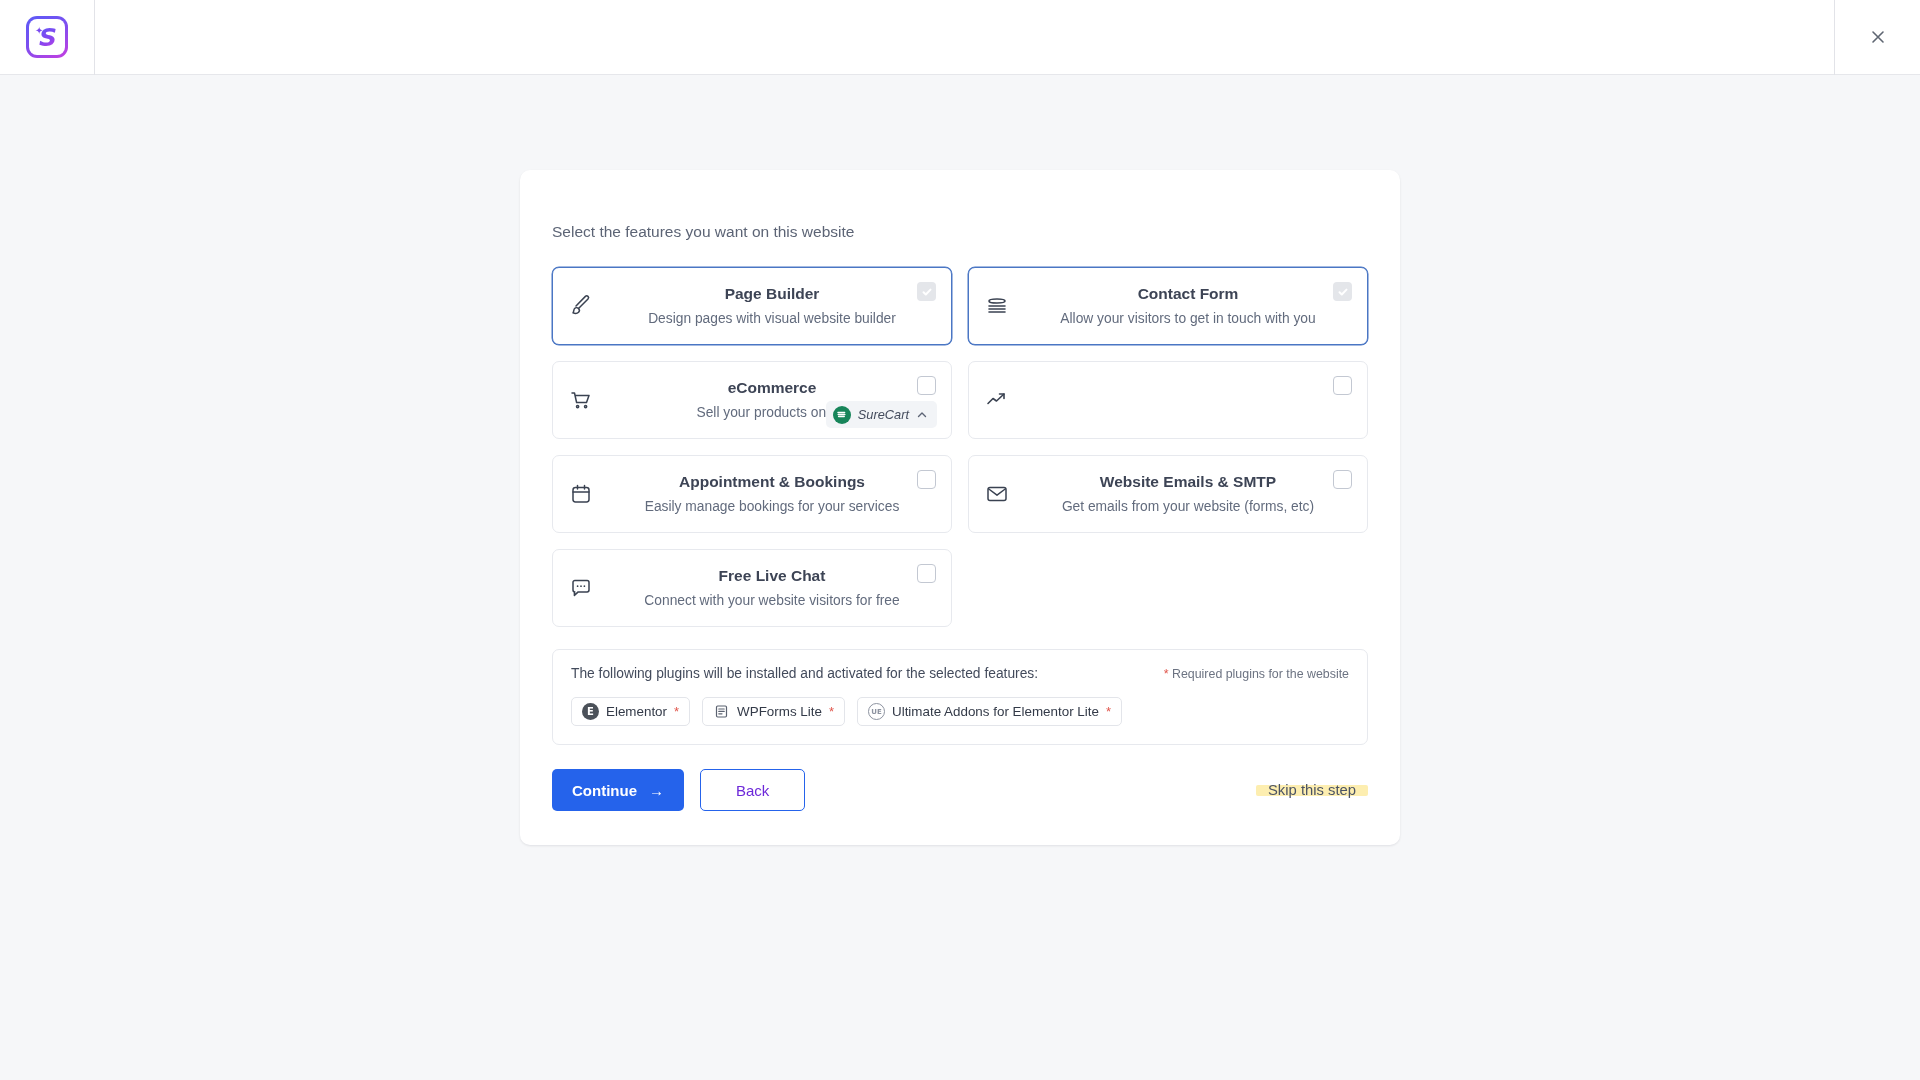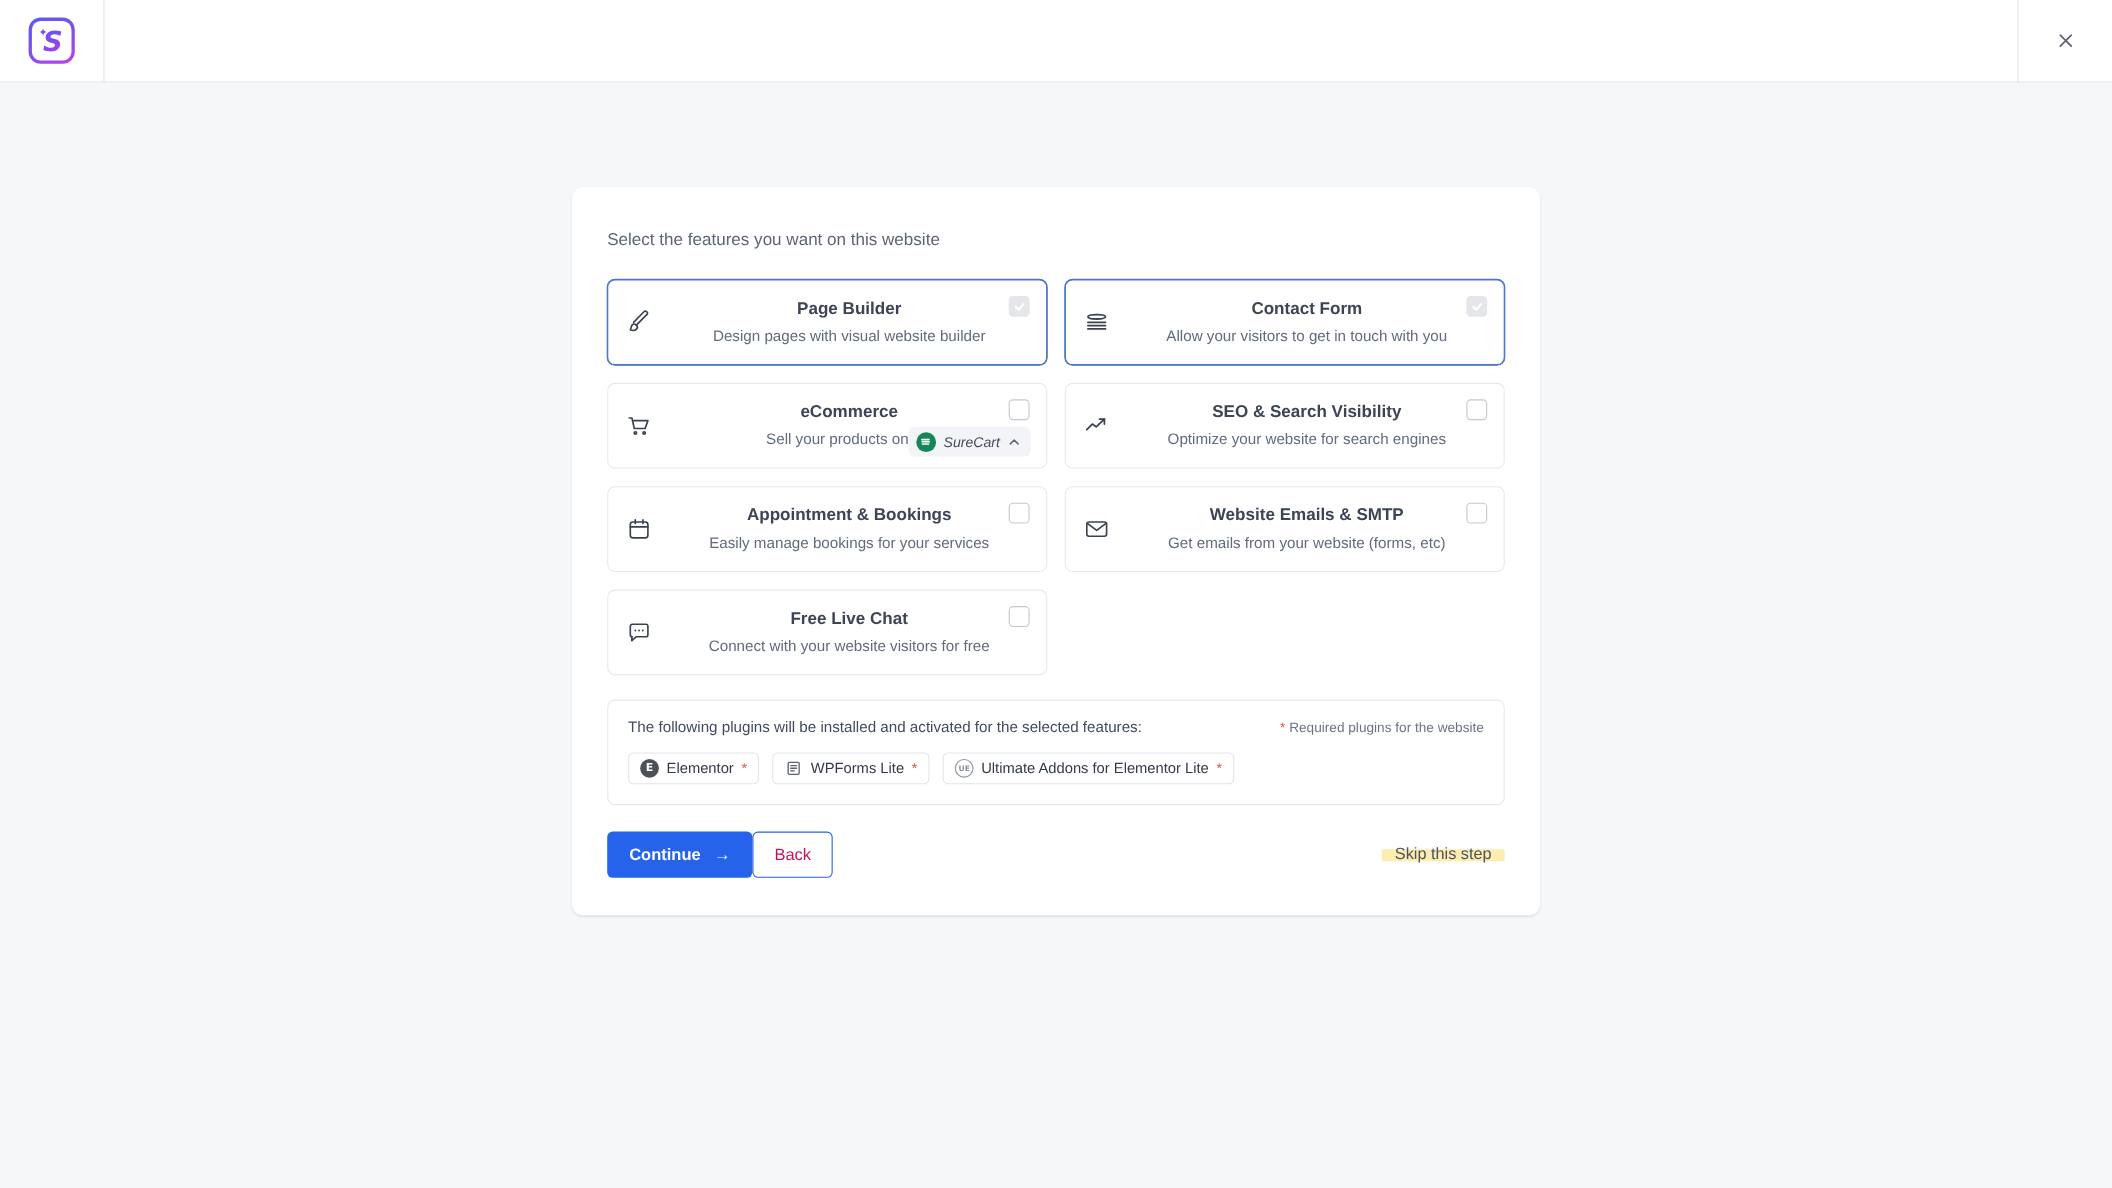--- a/index.html
+++ b/index.html
@@ -85,21 +85,21 @@
     padding: 40px 32px 34px 32px;
   }
 
   .panel-title {
     font-size: 27px;
     font-weight: 700;
     color: #14181f;
     letter-spacing: -0.2px;
   }
   .panel-sub {
-    margin-top: 0;
+    margin-top: 13px;
     font-size: 15.5px;
     color: #5c6475;
   }
 
   
   .grid {
     margin-top: 26px;
     display: grid;
     grid-template-columns: 400px 400px;
     column-gap: 16px;
@@ -255,28 +255,29 @@
     font-size: 15px;
     font-weight: 600;
     padding: 0 20px;
     display: flex;
     align-items: center;
     gap: 12px;
     cursor: pointer;
     font-family: "Liberation Sans", sans-serif;
   }
   .btn-back {
+    margin-left: 16px;
     height: 42px;
     background: #ffffff;
-    color: #be185d;
+    color: #6d28d9;
     border: 1px solid #2563eb;
     border-radius: 5px;
     font-size: 15px;
     font-weight: 500;
-    padding: 0 19px;
+    padding: 0 35px;
     cursor: pointer;
     font-family: "Liberation Sans", sans-serif;
   }
   .skip-wrap { margin-left: auto; position: relative; padding: 0 6px; }
   .skip-hl {
     position: absolute;
     left: 0; right: 0;
     top: 4px; bottom: 3px;
     background: #fdeeb0;
     border-radius: 2px;
@@ -381,24 +382,20 @@
       </div>
     </div>
 
     <div class="feature">
       <div class="feat-icon">
         <svg width="24" height="24" viewBox="0 0 24 24" fill="none" stroke="#3a4251" stroke-width="1.6" stroke-linecap="round" stroke-linejoin="round">
           <path d="M3 15.5 L8 10.5 L11.5 13 L19 6"></path>
           <path d="M14.5 6 H19 V10.5"></path>
         </svg>
       </div>
-      <div class="feat-text">
-        <div class="feat-title">SEO &amp; Search Visibility</div>
-        <div class="feat-desc">Optimize your website for search engines</div>
-      </div>
       <div class="cbox"></div>
     </div>
 
     <div class="feature">
       <div class="feat-icon">
         <svg width="24" height="24" viewBox="0 0 24 24" fill="none" stroke="#3a4251" stroke-width="1.5" stroke-linecap="round" stroke-linejoin="round">
           <rect x="4" y="5.5" width="16" height="14.5" rx="2.4"></rect>
           <path d="M4 10 H20"></path>
           <path d="M8.5 3.6 V7 M15.5 3.6 V7"></path>
         </svg>

